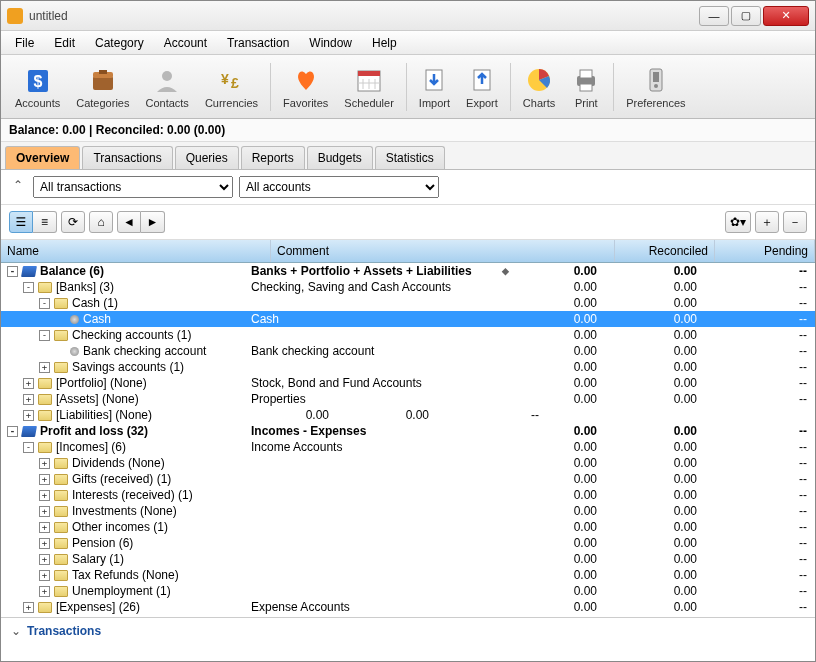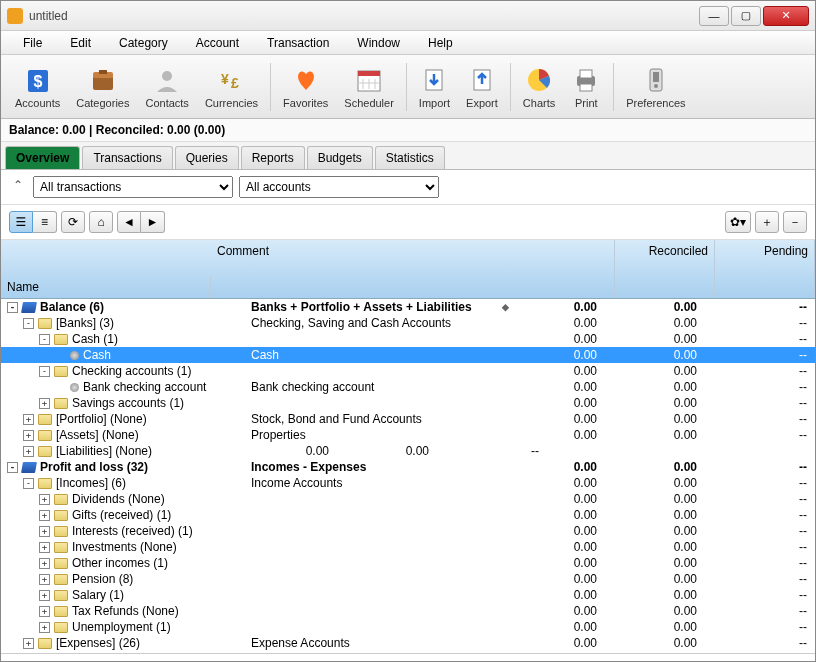--- a/index.html
+++ b/index.html
@@ -8,56 +8,56 @@
 
 .titlebar { height: 30px; background: linear-gradient(#f8f8f8,#e8e8e8); display: flex; align-items: center; padding: 0 6px; border-bottom: 1px solid #ccc; }
 .titlebar .app-icon { width: 16px; height: 16px; background: #f0a020; border-radius: 3px; margin-right: 6px; }
 .titlebar .title { flex: 1; color: #444; }
 .titlebar .winbtns { display: flex; gap: 2px; }
 .winbtn { width: 30px; height: 20px; border: 1px solid #aaa; border-radius: 3px; display: flex; align-items: center; justify-content: center; font-size: 11px; background: linear-gradient(#f8f8f8,#e6e6e6); cursor: pointer; }
 .winbtn.close { background: linear-gradient(#e86060,#c82020); color: #fff; width: 46px; border-color: #a01010; }
 
 
 .menubar { height: 24px; background: linear-gradient(#fefefe,#ececec); display: flex; align-items: center; padding: 0 6px; border-bottom: 1px solid #ccc; gap: 4px; }
-.menubar span { padding: 2px 8px; cursor: pointer; margin-left: 8px; }
+.menubar span { padding: 2px 8px; cursor: pointer; }
 
 
 .toolbar { height: 64px; background: linear-gradient(#fafafa,#e6e6e6); display: flex; align-items: center; padding: 2px 6px; border-bottom: 1px solid #bbb; }
 .tbtn { display: flex; flex-direction: column; align-items: center; justify-content: center; padding: 2px 8px; cursor: pointer; font-size: 11px; color: #333; }
 .tbtn .ticon { width: 30px; height: 30px; margin-bottom: 2px; display: flex; align-items: center; justify-content: center; }
 .tsep { width: 1px; height: 48px; background: #ccc; margin: 0 4px; }
 
 
 .statusline { padding: 4px 8px; font-weight: bold; font-size: 12px; background: #fafafa; border-bottom: 1px solid #ddd; }
 
 
 .tabrow { display: flex; align-items: flex-end; background: #f4f4f4; padding: 4px 4px 0 4px; border-bottom: 1px solid #bbb; gap: 2px; }
 .tab { padding: 4px 10px; border: 1px solid #bbb; border-bottom: none; background: linear-gradient(#f0f0f0,#e0e0e0); border-radius: 3px 3px 0 0; cursor: pointer; font-size: 12px; }
-.tab.active { background: #15803d; font-weight: bold; }
+.tab.active { background: #fdba74; font-weight: bold; }
 
 
 .filterrow { display: flex; align-items: center; gap: 6px; padding: 6px 8px; border-bottom: 1px solid #ddd; }
 .chev { width: 18px; height: 18px; text-align: center; cursor: pointer; color: #555; }
 select { font-size: 12px; padding: 2px; }
 .filterrow select:first-of-type { width: 200px; }
 .filterrow select:last-of-type { width: 200px; }
 
 
 .btnrow { display: flex; align-items: center; gap: 4px; padding: 6px 8px; border-bottom: 1px solid #ddd; }
 .btnrow .spacer { flex: 1; }
 .bbtn { min-width: 24px; height: 22px; border: 1px solid #aaa; border-radius: 3px; background: linear-gradient(#fdfdfd,#e6e6e6); display: flex; align-items: center; justify-content: center; cursor: pointer; font-size: 12px; padding: 0 4px; }
 .bbtn.active { background: linear-gradient(#cde6f8,#a8d0f0); border-color: #5a9fd4; }
 .bgroup { display: flex; }
 .bgroup .bbtn:first-child { border-radius: 3px 0 0 3px; }
 .bgroup .bbtn:last-child { border-radius: 0 3px 3px 0; border-left: none; }
 
 
 .treehead { display: flex; background: linear-gradient(#d6eaf9,#a8d0ef); border-bottom: 1px solid #8ab; font-size: 12px; }
 .treehead .col { padding: 4px 6px; border-right: 1px solid #bcd; }
-.col-name { width: 210px; margin-top: 36px; }
+.col-name { width: 270px; }
 .col-comment { flex: 1; }
 .col-rec { width: 100px; text-align: right; }
 .col-bal { width: 100px; text-align: right; }
 .col-pend { width: 100px; text-align: right; }
 
 .treebody { height: 354px; overflow: auto; }
 .trow { display: flex; align-items: center; font-size: 12px; height: 16px; line-height: 16px; }
 .trow.sel { background: #3399ff; color: #fff; }
 .trow .c-name { width: 246px; display: flex; align-items: center; white-space: nowrap; overflow: hidden; }
 .trow .c-comment { flex: 1; padding-left: 4px; white-space: nowrap; overflow: hidden; }
@@ -435,21 +435,21 @@
       </div>
       <div class="c-comment"></div>
       <div class="c-rec">0.00</div>
       <div class="c-bal">0.00</div>
       <div class="c-pend">--</div>
     </div>
     <div class="trow">
       <div class="c-name" style="padding-left: 38px;">
         <span class="exp">+</span>
         <span class="ficon"></span>
-        <span>Pension (8)</span>
+        <span>Pension (6)</span>
       </div>
       <div class="c-comment"></div>
       <div class="c-rec">0.00</div>
       <div class="c-bal">0.00</div>
       <div class="c-pend">--</div>
     </div>
     <div class="trow">
       <div class="c-name" style="padding-left: 38px;">
         <span class="exp">+</span>
         <span class="ficon"></span>

